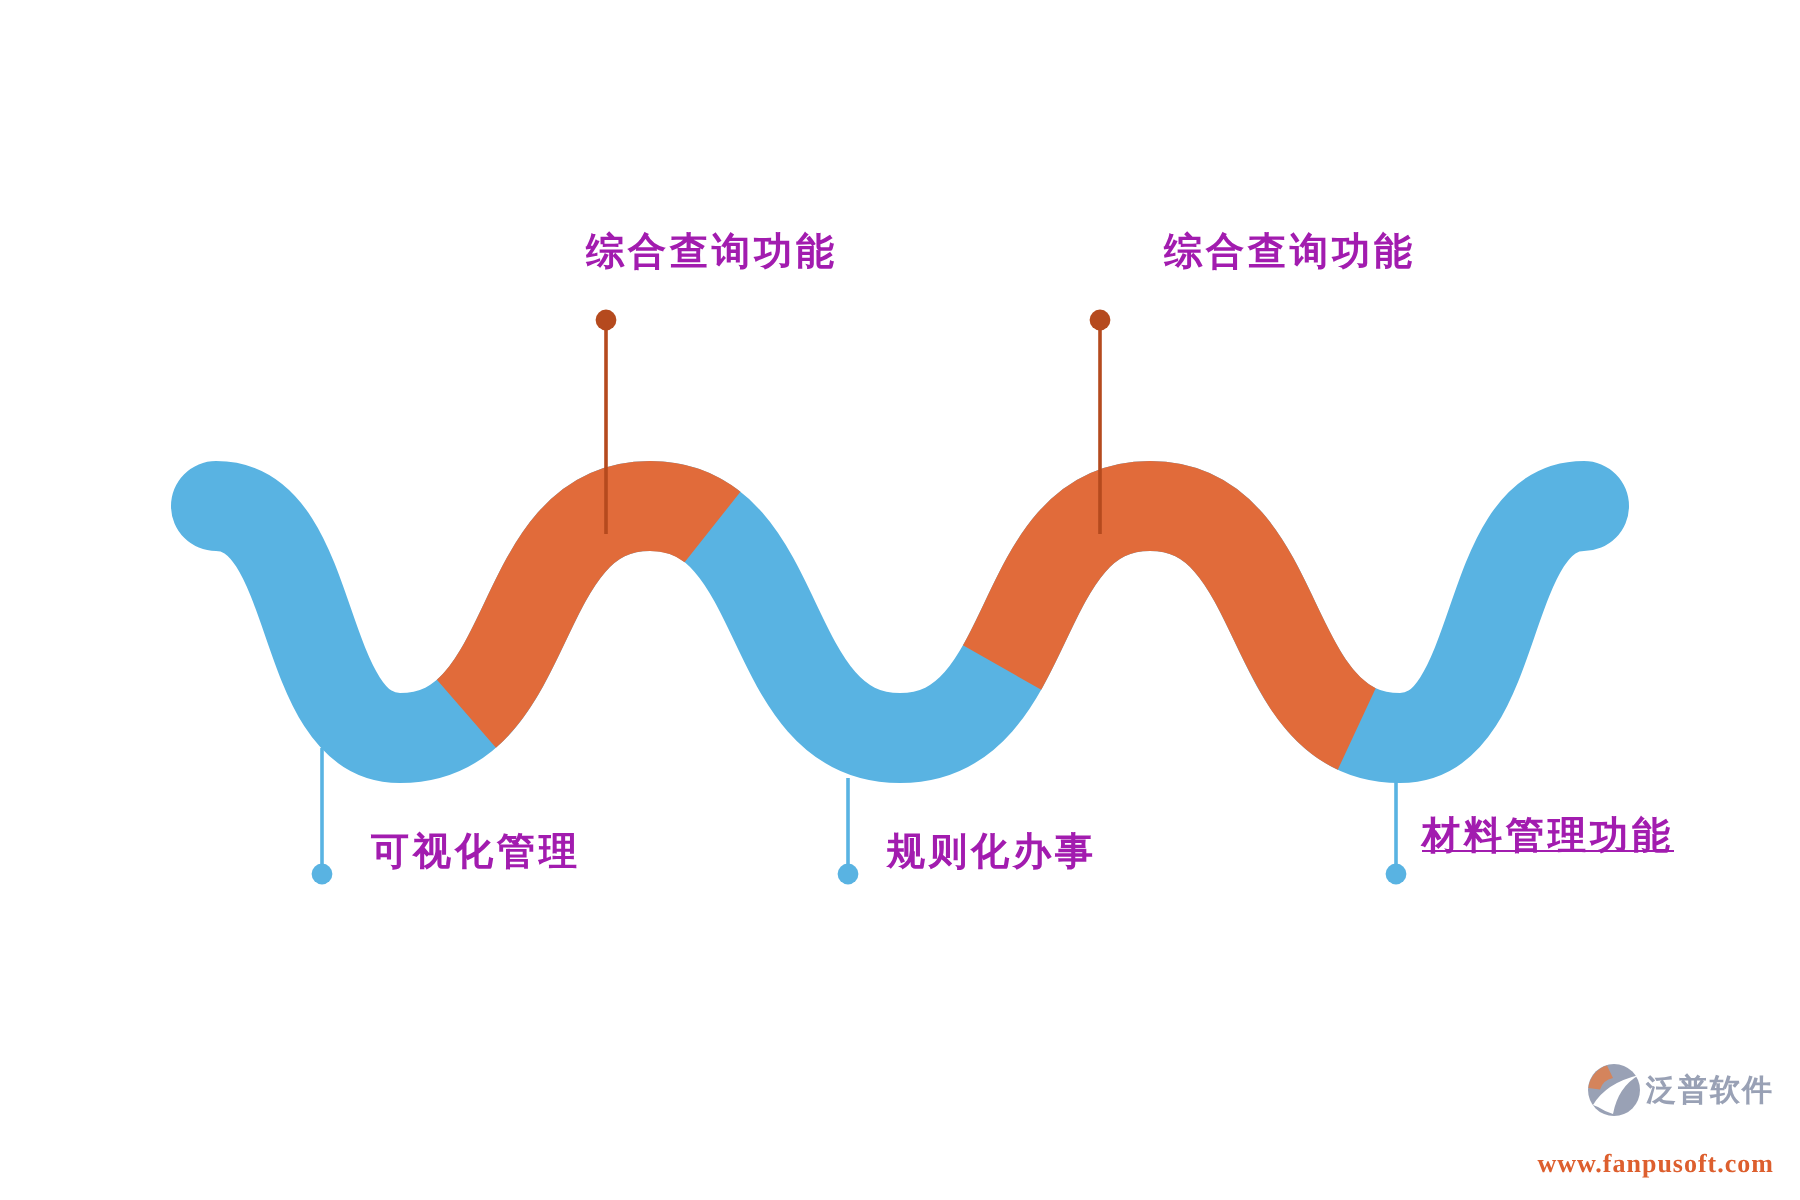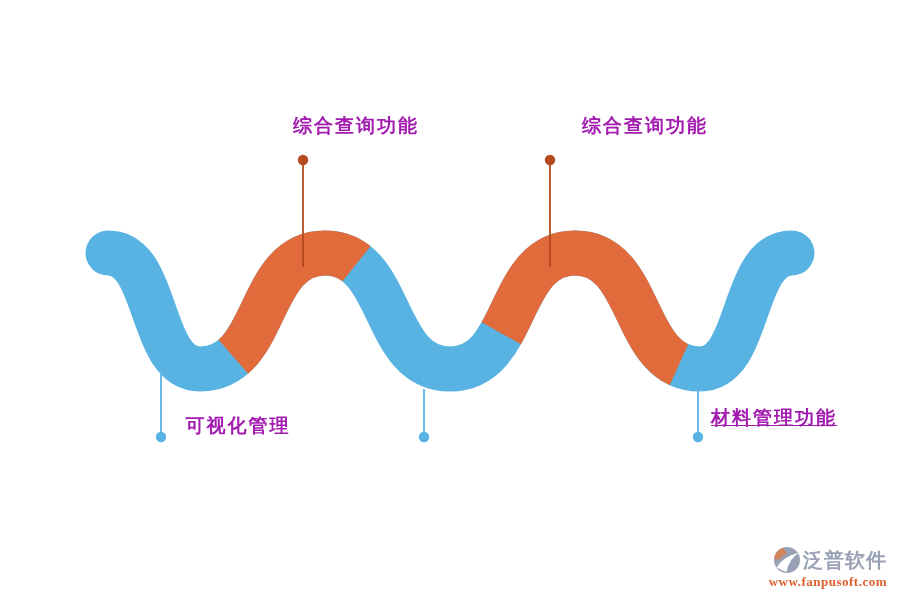--- a/index.html
+++ b/index.html
@@ -14,27 +14,27 @@
     position:absolute;transform:translate(-50%,-50%);
     font-size:19px;font-weight:bold;color:#a21caf;
     letter-spacing:2px;white-space:nowrap;
   }
   .watermark{
     position:absolute;right:13px;bottom:10px;
     display:flex;flex-direction:column;align-items:flex-end;
   }
   .wm-row{display:flex;align-items:center;gap:2px;}
   .wm-brand{
-    font-size:20px;font-weight:bold;color:#99a1b5;letter-spacing:1px;
+    font-size:15px;font-weight:bold;color:#99a1b5;letter-spacing:1px;
     font-family:"DejaVu Sans","Liberation Sans",sans-serif;
   }
   .wm-url{
     font-size:13px;font-weight:bold;color:#dd5f2e;letter-spacing:0.5px;
     font-family:"Liberation Serif","DejaVu Serif",serif;
-    margin-top:0px;
+    margin-top:15px;
   }
 </style>
 </head>
 <body>
 
 <div class="stage">
 
   <svg class="diagram" width="900" height="600" viewBox="0 0 900 600">
 
     <path fill="none" stroke-linecap="round" d="M 108 253 C 160 253 148 369 200 369 C 270 369 255 253 325 253 C 395 253 380 369 450 369 C 520 369 505 253 575 253 C 645 253 630 369 700 369 C 752 369 740 253 792 253" stroke-width="45" stroke="#59b3e2"></path>
@@ -49,20 +49,21 @@
     <circle cx="303" cy="160" r="5.2" fill="#b54a1e"></circle>
     <circle cx="550" cy="160" r="5.2" fill="#b54a1e"></circle>
     <circle cx="161" cy="437" r="5.2" fill="#59b3e2"></circle>
     <circle cx="424" cy="437" r="5.2" fill="#59b3e2"></circle>
     <circle cx="698" cy="437" r="5.2" fill="#59b3e2"></circle>
   </svg>
 
   <div class="label" style="left: 356px; top: 126px;">综合查询功能</div>
   <div class="label" style="left: 645px; top: 126px;">综合查询功能</div>
   <div class="label" style="left: 238px; top: 426px;">可视化管理</div>
+  <div class="label" style="left: 496px; top: 426px;">规则化办事</div>
   <div class="label" style="left: 774px; top: 418px; text-decoration: underline;">材料管理功能</div>
 
   <div class="watermark">
     <div class="wm-row">
       <svg width="28" height="28" viewBox="0 0 28 28">
         <circle cx="14" cy="14" r="13" fill="#99a1b5"></circle>
         <path d="M1.2 13 A 13 13 0 0 1 10.5 1.8 L 13.5 8 A 8.5 8.5 0 0 0 7 13.8 Z" fill="#d4845c"></path>
         <path d="M3.5 21.5 Q 10 10.5 26.5 6.5 Q 16 12.5 13.5 26 Q 9 24.5 6 22.5 Z" fill="#ffffff"></path>
       </svg>
       <span class="wm-brand" style="color: rgb(153, 161, 181);">泛普软件</span>

